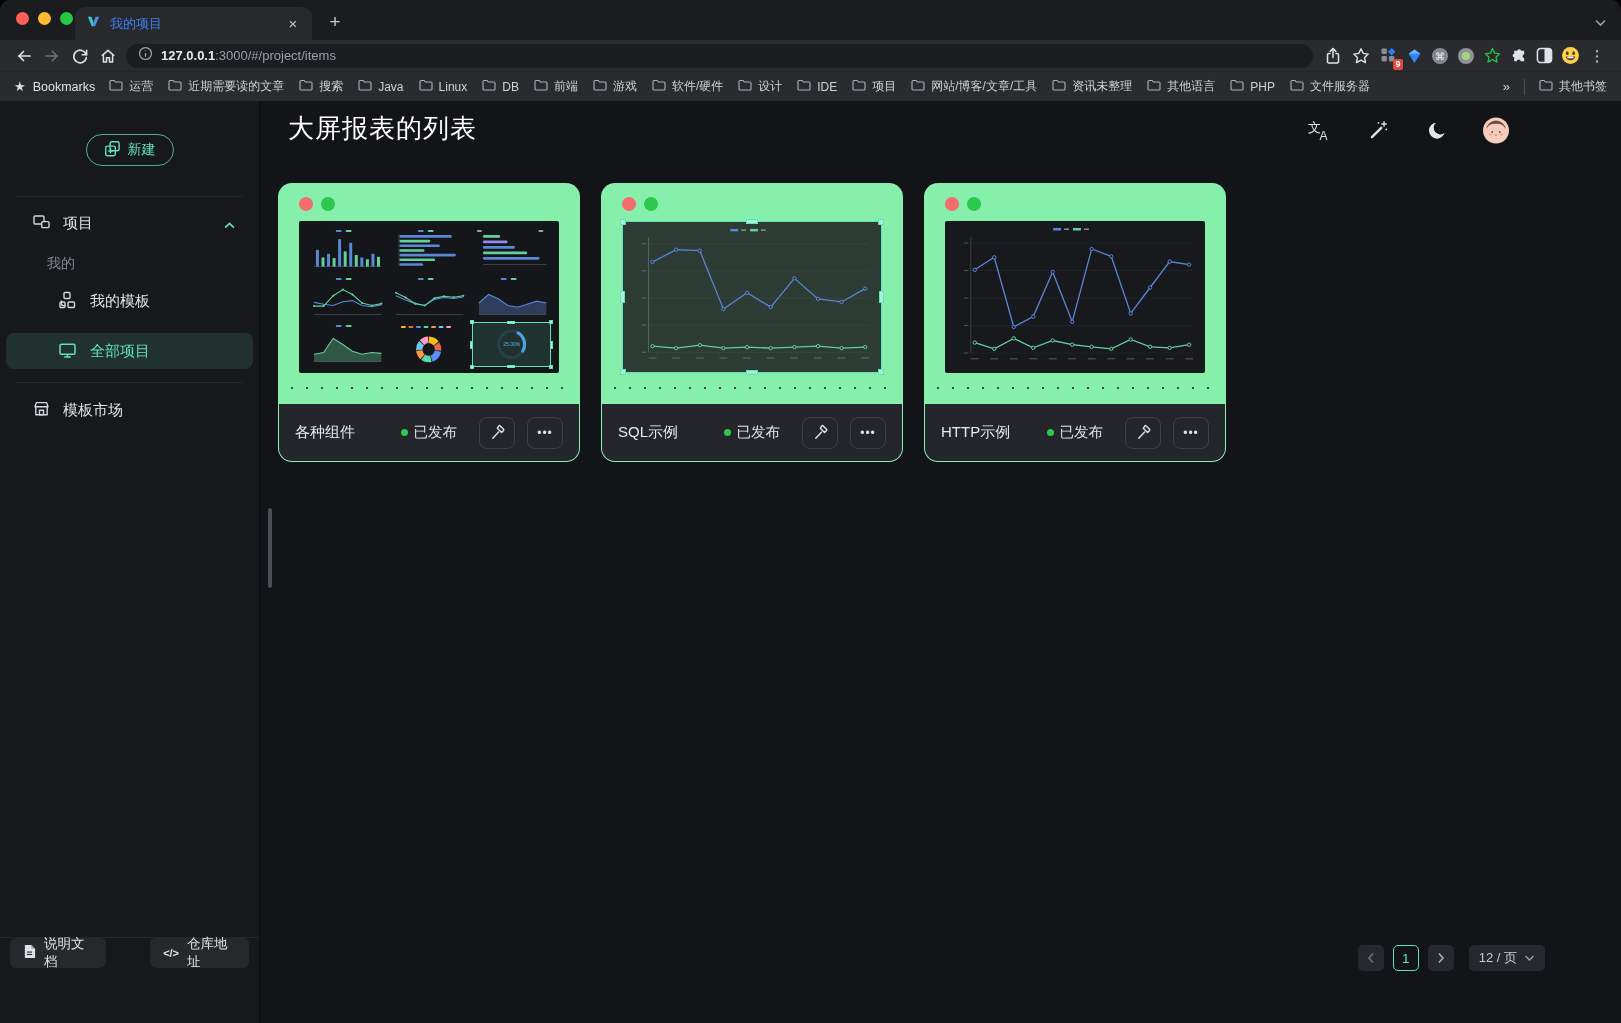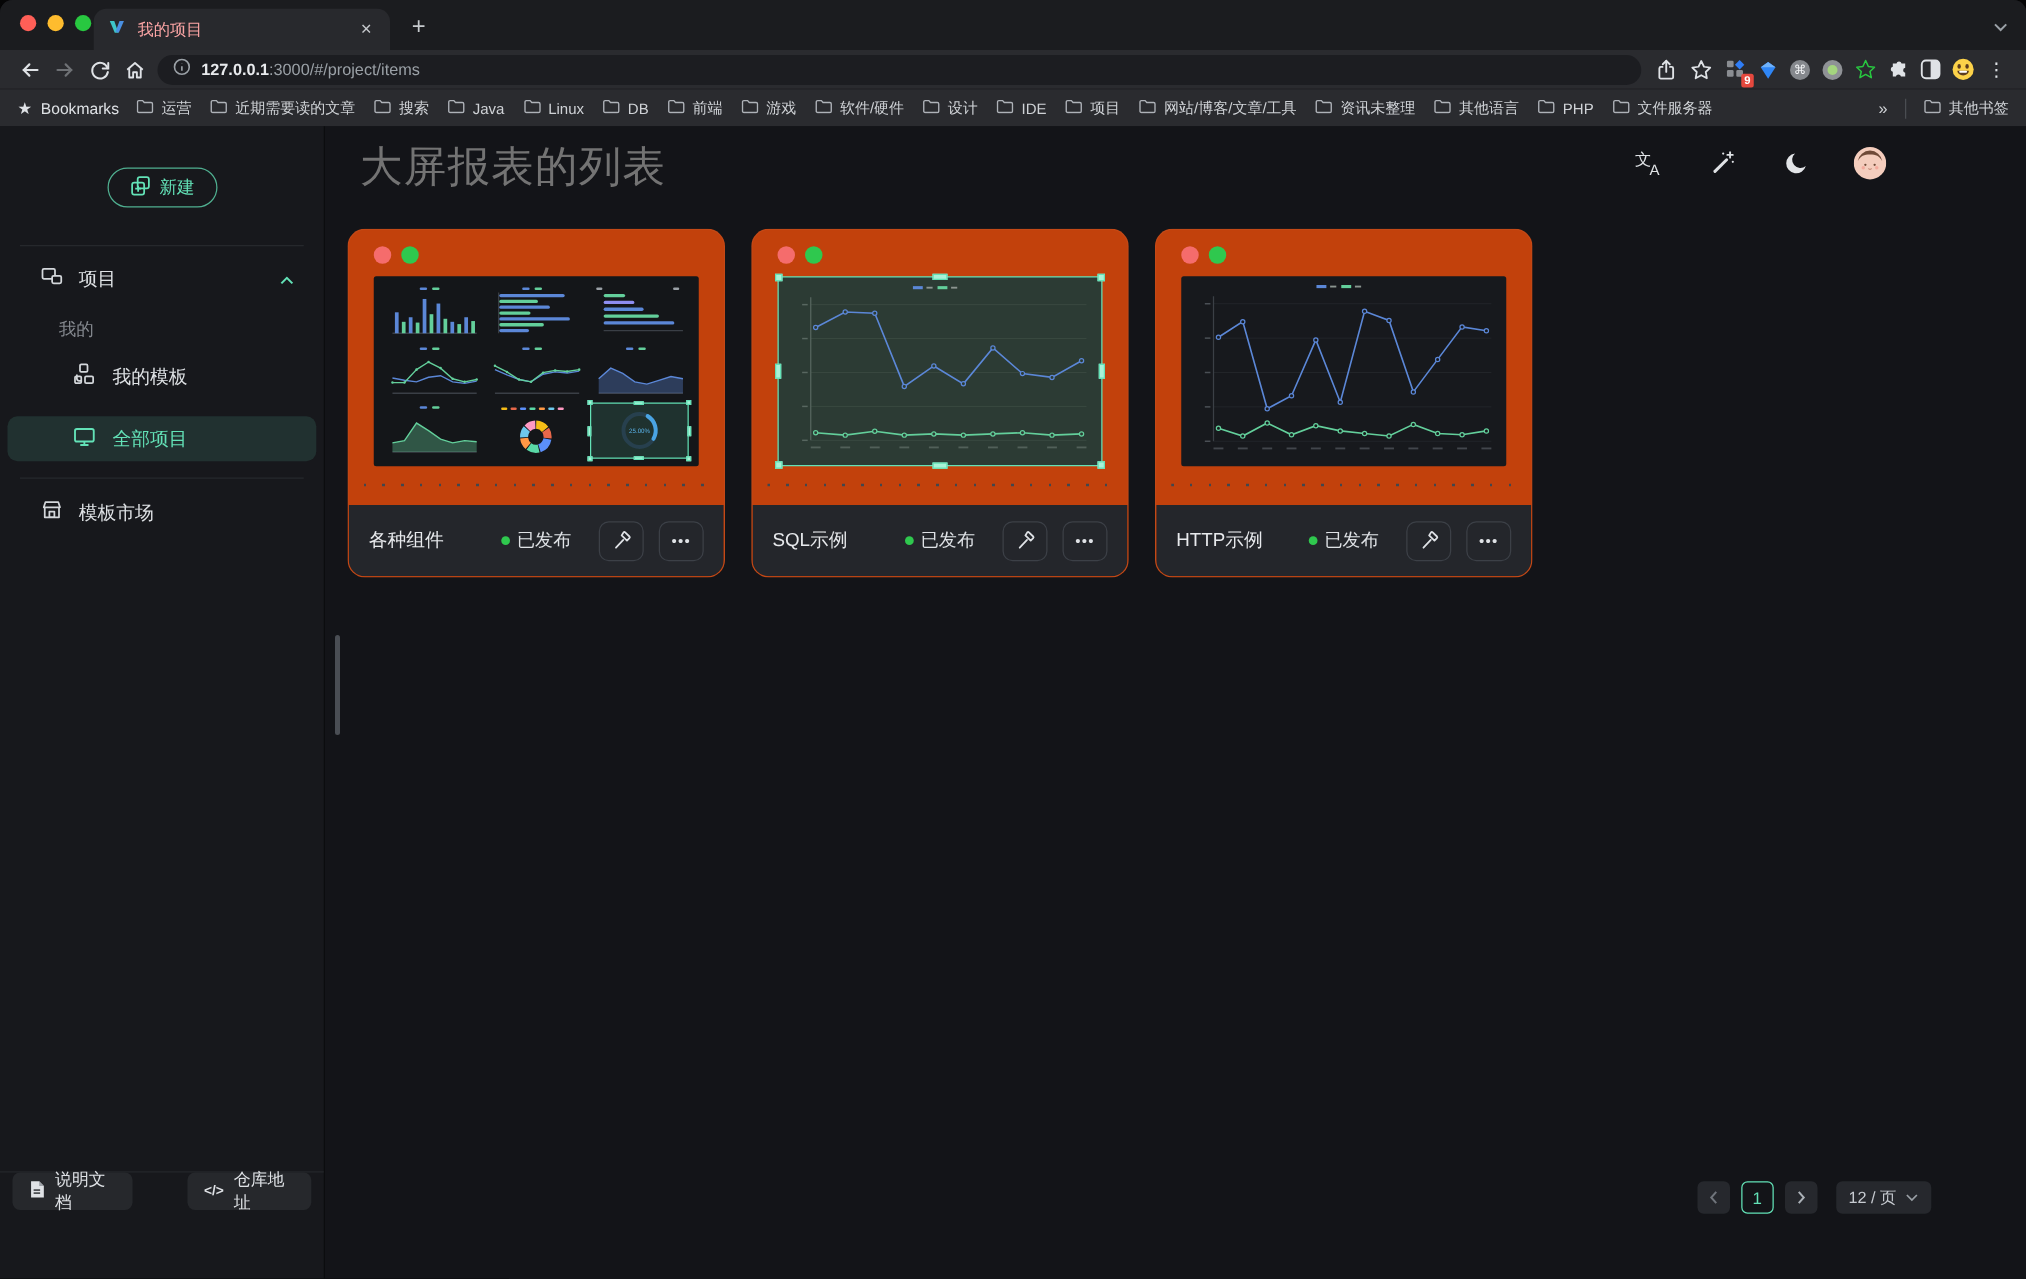--- a/index.html
+++ b/index.html
@@ -7,21 +7,21 @@
     font-family:"Liberation Sans", sans-serif; }
   .window { width:1621px; height:1023px; border-radius:10px 10px 0 0; overflow:hidden;
     display:flex; flex-direction:column; background:#131418; }
 
   
   .tabstrip { height:40px; background:#1b1c1f; position:relative; flex:none; }
   .lights { position:absolute; left:16px; top:12px; display:flex; gap:9px; }
   .light { width:13px; height:13px; border-radius:50%; }
   .tab { position:absolute; left:75px; top:7px; width:237px; height:33px; background:#28292d;
     border-radius:10px 10px 0 0; display:flex; align-items:center; padding:0 10px; gap:8px; }
-  .tab-title { color:#fca5a5; font-size:13px; flex:1; white-space:nowrap; overflow:hidden; }
+  .tab-title { color:#3b82f6; font-size:13px; flex:1; white-space:nowrap; overflow:hidden; }
   .tab-close { color:#c6c9cd; font-size:15px; width:18px; height:18px; border-radius:50%;
     display:flex; align-items:center; justify-content:center; }
   .newtab { position:absolute; left:322px; top:9px; width:26px; height:26px; color:#c6c9cd;
     font-size:19px; display:flex; align-items:center; justify-content:center; }
   .strip-chev { position:absolute; right:14px; top:13px; }
 
   .toolbar { height:31px; background:#2a2b2f; display:flex; align-items:center; padding:0 10px; flex:none; }
   .tbtn { width:28px; height:28px; display:flex; align-items:center; justify-content:center; flex:none; }
   .omnibox { flex:1; height:24px; background:#1c1d21; border-radius:12px; margin:0 6px 0 4px;
     display:flex; align-items:center; padding:0 12px; gap:8px; min-width:0; }
@@ -55,26 +55,26 @@
     padding-left:52px; gap:13px; color:#dfe2e5; font-size:15px; }
   .sitem.active { background:rgba(99,226,183,.13); color:#63e2b7; margin-top:14px; }
   .sitem.root { padding-left:26px;gap:12px; }
   .sfoot { position:absolute; left:0; right:0; bottom:0; height:86px; border-top:1px solid #24262a;
     display:flex; align-items:flex-start; padding:0 10px; gap:44px; }
   .sfbtn { height:30px; background:#26282c; border-radius:6px; display:flex; align-items:center;
     padding:0 13px; gap:8px; color:#dfe2e6; font-size:13.5px; }
 
   .main { flex:1; position:relative; background:#131418; min-width:0; }
   .scrollthumb { position:absolute; left:8px; top:407px; width:4px; height:80px; background:#4a4e54; border-radius:2px; }
-  .page-title { position:absolute; left:28px; top:10px; font-size:34px; color:#737373; letter-spacing:1px; }
+  .page-title { position:absolute; left:28px; top:10px; font-size:26px; color:#ffffff; letter-spacing:1px; }
   .hicons { position:absolute; right:112px; top:16px; display:flex; align-items:center; gap:33px; }
   .hic { width:26px; height:26px; display:flex; align-items:center; justify-content:center; }
 
   .cards { position:absolute; left:18px; top:82px; display:flex; gap:21px; }
-  .card { width:302px; height:279px; background:#c2410c; border:1px solid rgba(255,255,255,.045);
+  .card { width:302px; height:279px; background:#86efac; border:1px solid rgba(255,255,255,.045);
     border-radius:14px; display:flex; flex-direction:column; overflow:hidden; }
   .cdots { display:flex; gap:8px; padding:13px 0 0 20px; }
   .cdot { width:14px; height:14px; border-radius:50%; }
   .thumb { margin:10px 20px 0; height:152px; border-radius:2px; position:relative; }
   .t-grid { background:#141619; display:grid; grid-template-columns:repeat(3,1fr);
     grid-template-rows:repeat(3,1fr); gap:5px; padding:7px 9px; }
   .t-grid .cell { position:relative; }
   .t-grid .cell svg { width:100%; height:100%; display:block; }
   .t-grid .cell.sel { background:rgba(99,226,183,.14); outline:1px solid #63e2b7; }
   .t-sel { background:#2c3b34; border:1px solid #63e2b7; }

